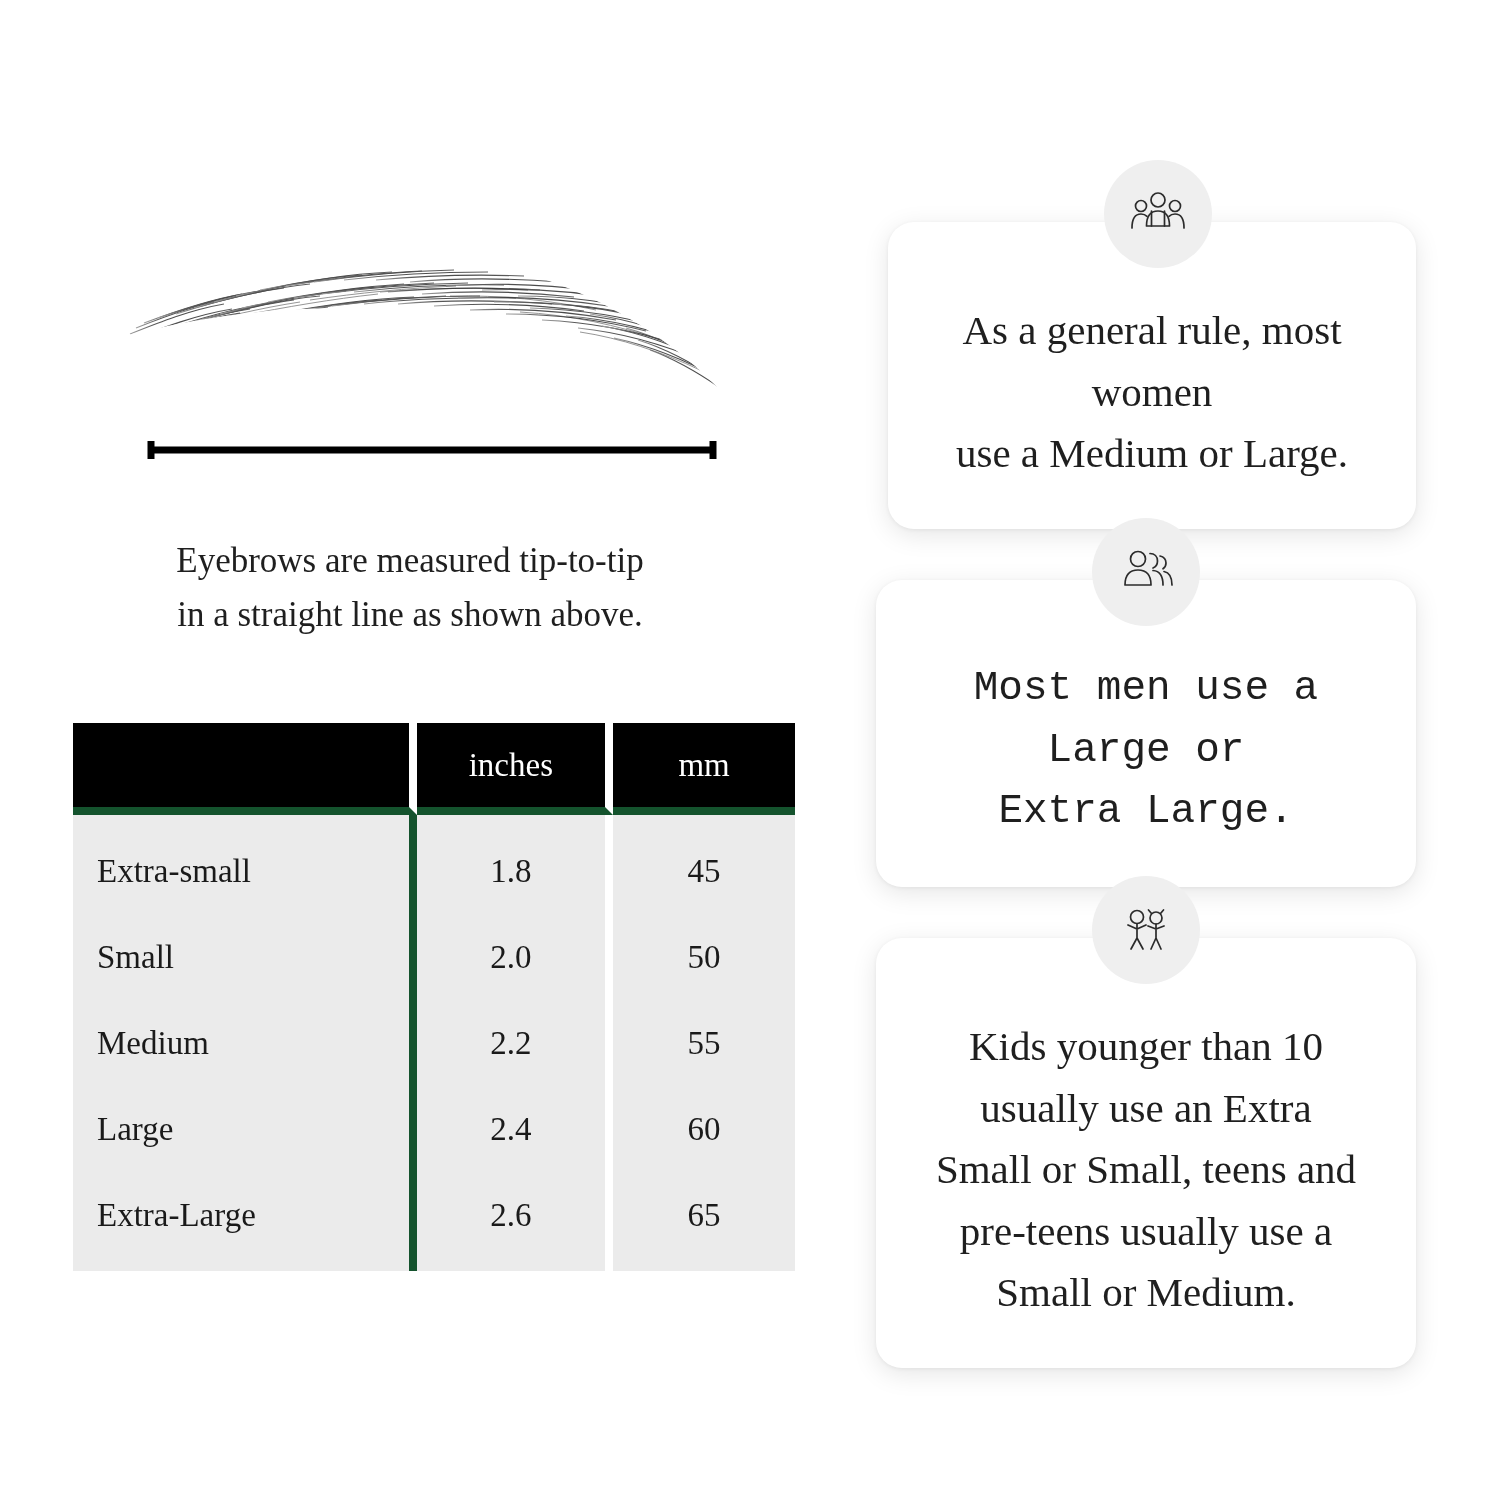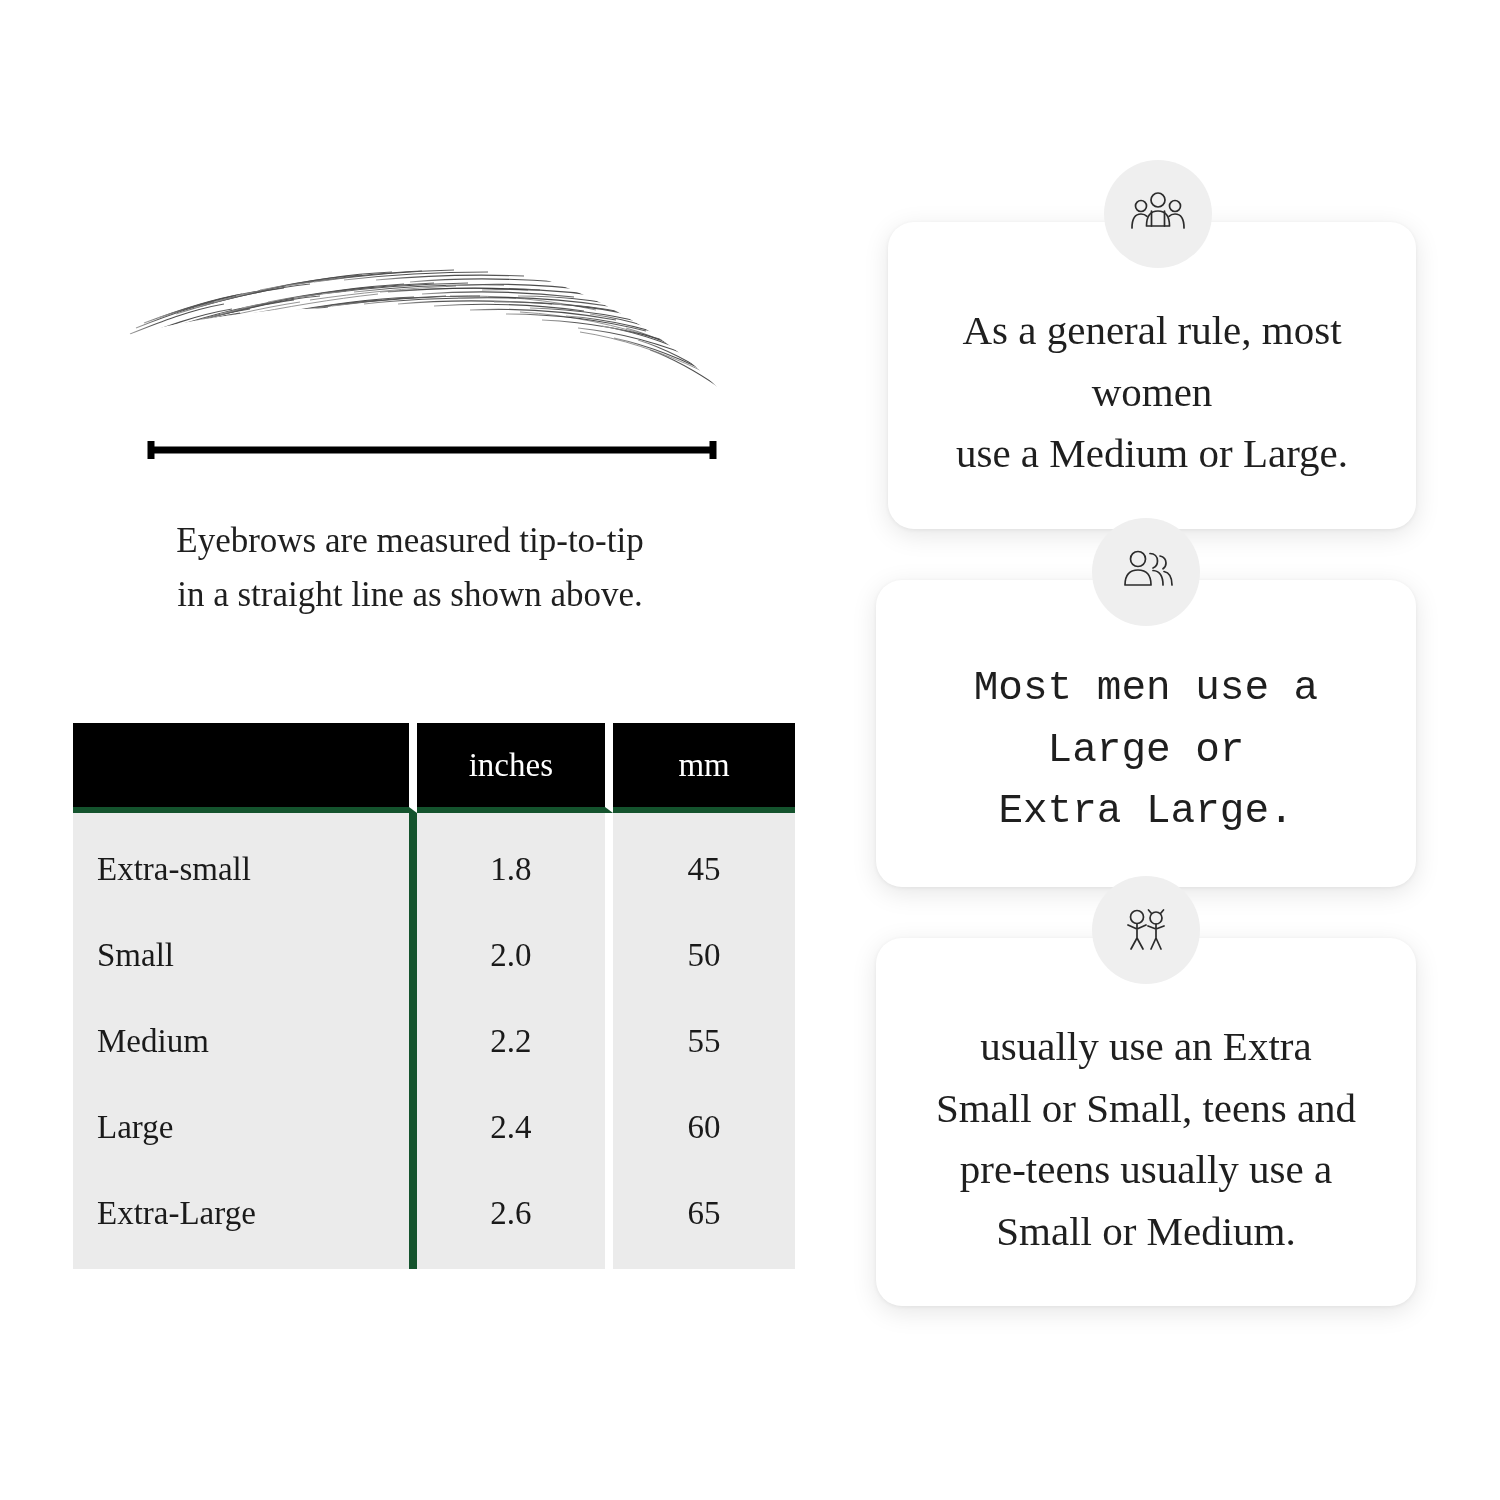--- a/index.html
+++ b/index.html
@@ -45,21 +45,21 @@
     position: absolute;
     left: 27px;
     top: 208px;
     width: 570px;
     height: 24px;
   }
 
   .caption {
     position: absolute;
     left: 80px;
-    top: 514px;
+    top: 534px;
     width: 660px;
     text-align: center;
     font-size: 35px;
     line-height: 1.55;
     color: #1f1f1f;
   }
 
   
   .size-table {
     position: absolute;
@@ -97,21 +97,21 @@
     text-align: center;
     border-right: 8px solid #ffffff;
   }
   .size-table td.c-mm {
     text-align: center;
   }
   .size-table tbody tr:first-child td { padding-top: 14px; }
   .size-table tbody tr:last-child  td { padding-bottom: 14px; }
 
   
-  .size-table thead tr th { border-bottom: 6px solid #14532d; }
+  .size-table thead tr th { border-bottom: 8px solid #14532d; }
 
   
   .right-col {
     position: absolute;
     left: 860px;
     top: 0;
     width: 640px;
     height: 1500px;
   }
   .card-wrap {
@@ -339,20 +339,21 @@
       <div class="card-icon">
         <svg width="58" height="56" viewBox="0 0 58 56" fill="none" stroke="#2b2b2b" stroke-width="1.7" stroke-linecap="round" stroke-linejoin="round">
           <circle cx="20" cy="15" r="6.5"></circle>
           <path d="M20 22 L20 36 M20 27 L11 23 M20 27 L29 23 M20 36 L14 47 M20 36 L26 47"></path>
           <circle cx="39" cy="16" r="6"></circle>
           <path d="M34.5 11.5 L31.5 8 M43.5 11.5 L46.5 8"></path>
           <path d="M39 22 L39 36 M39 27 L31 24 M39 27 L47 24 M39 36 L34 47 M39 36 L44 47"></path>
         </svg>
       </div>
       <div class="card">
+        <div>Kids younger than 10</div>
         <div>usually use an Extra</div>
         <div>Small or Small, teens and</div>
         <div>pre-teens usually use a</div>
         <div>Small or Medium.</div>
       </div>
     </div>
 
   </div>
 </div>
 

